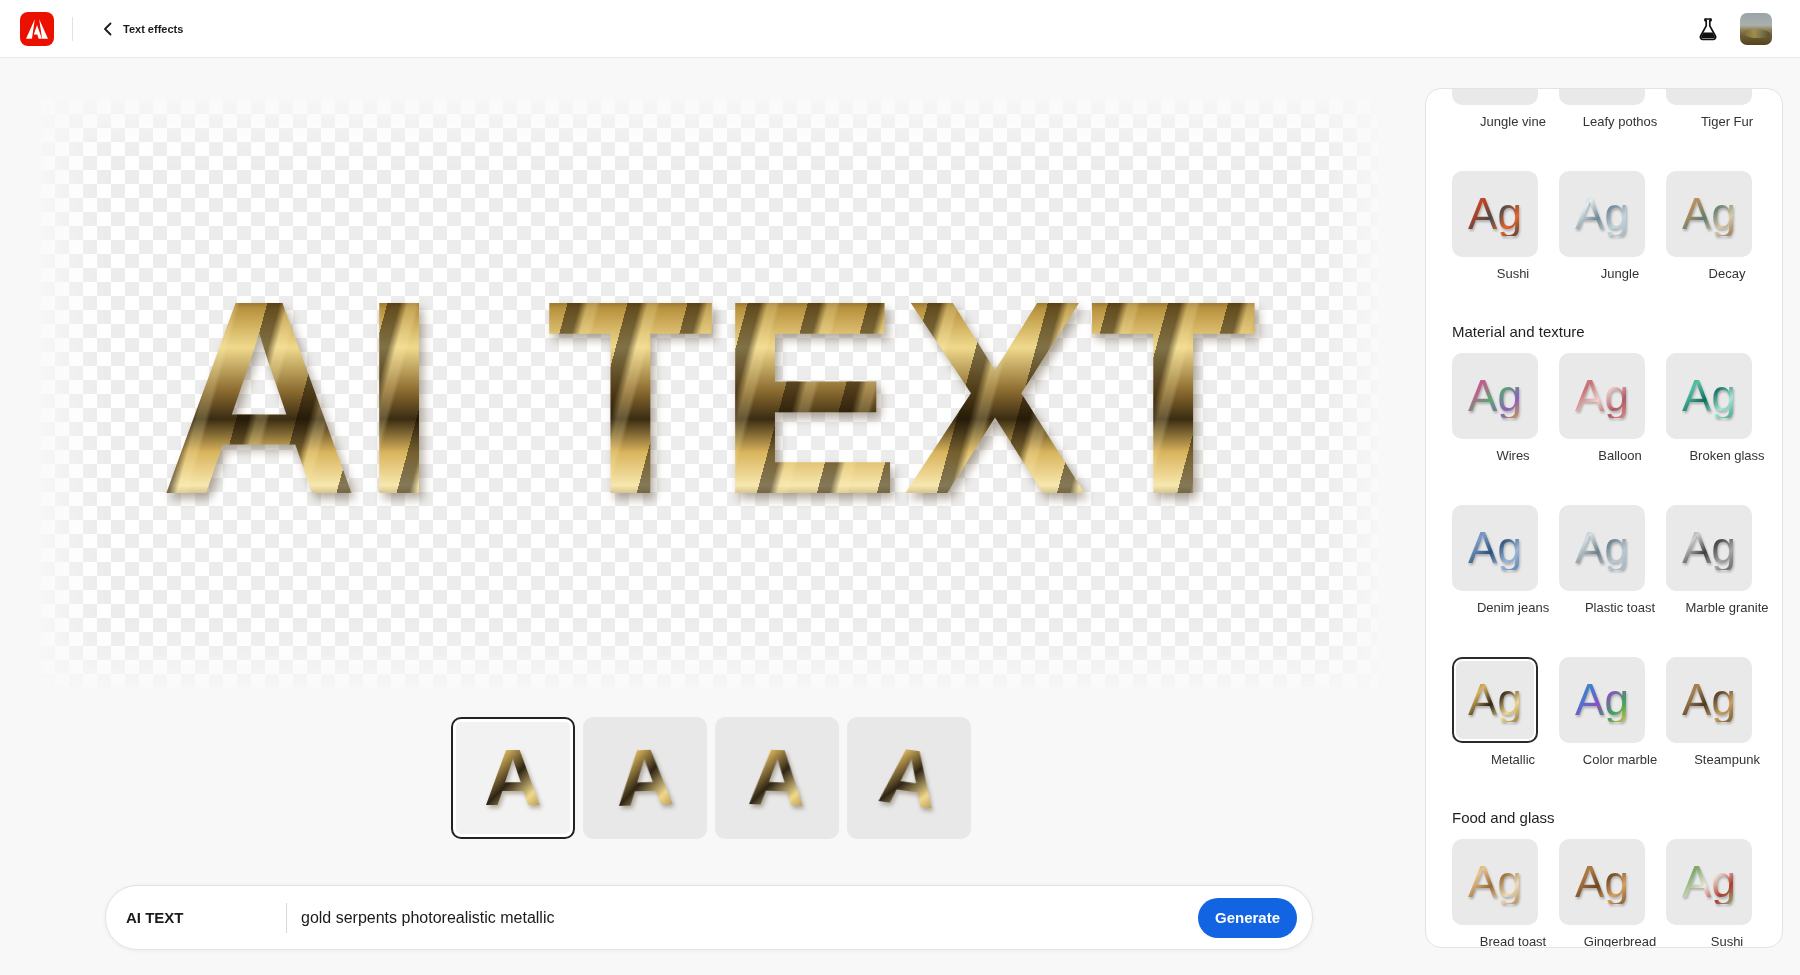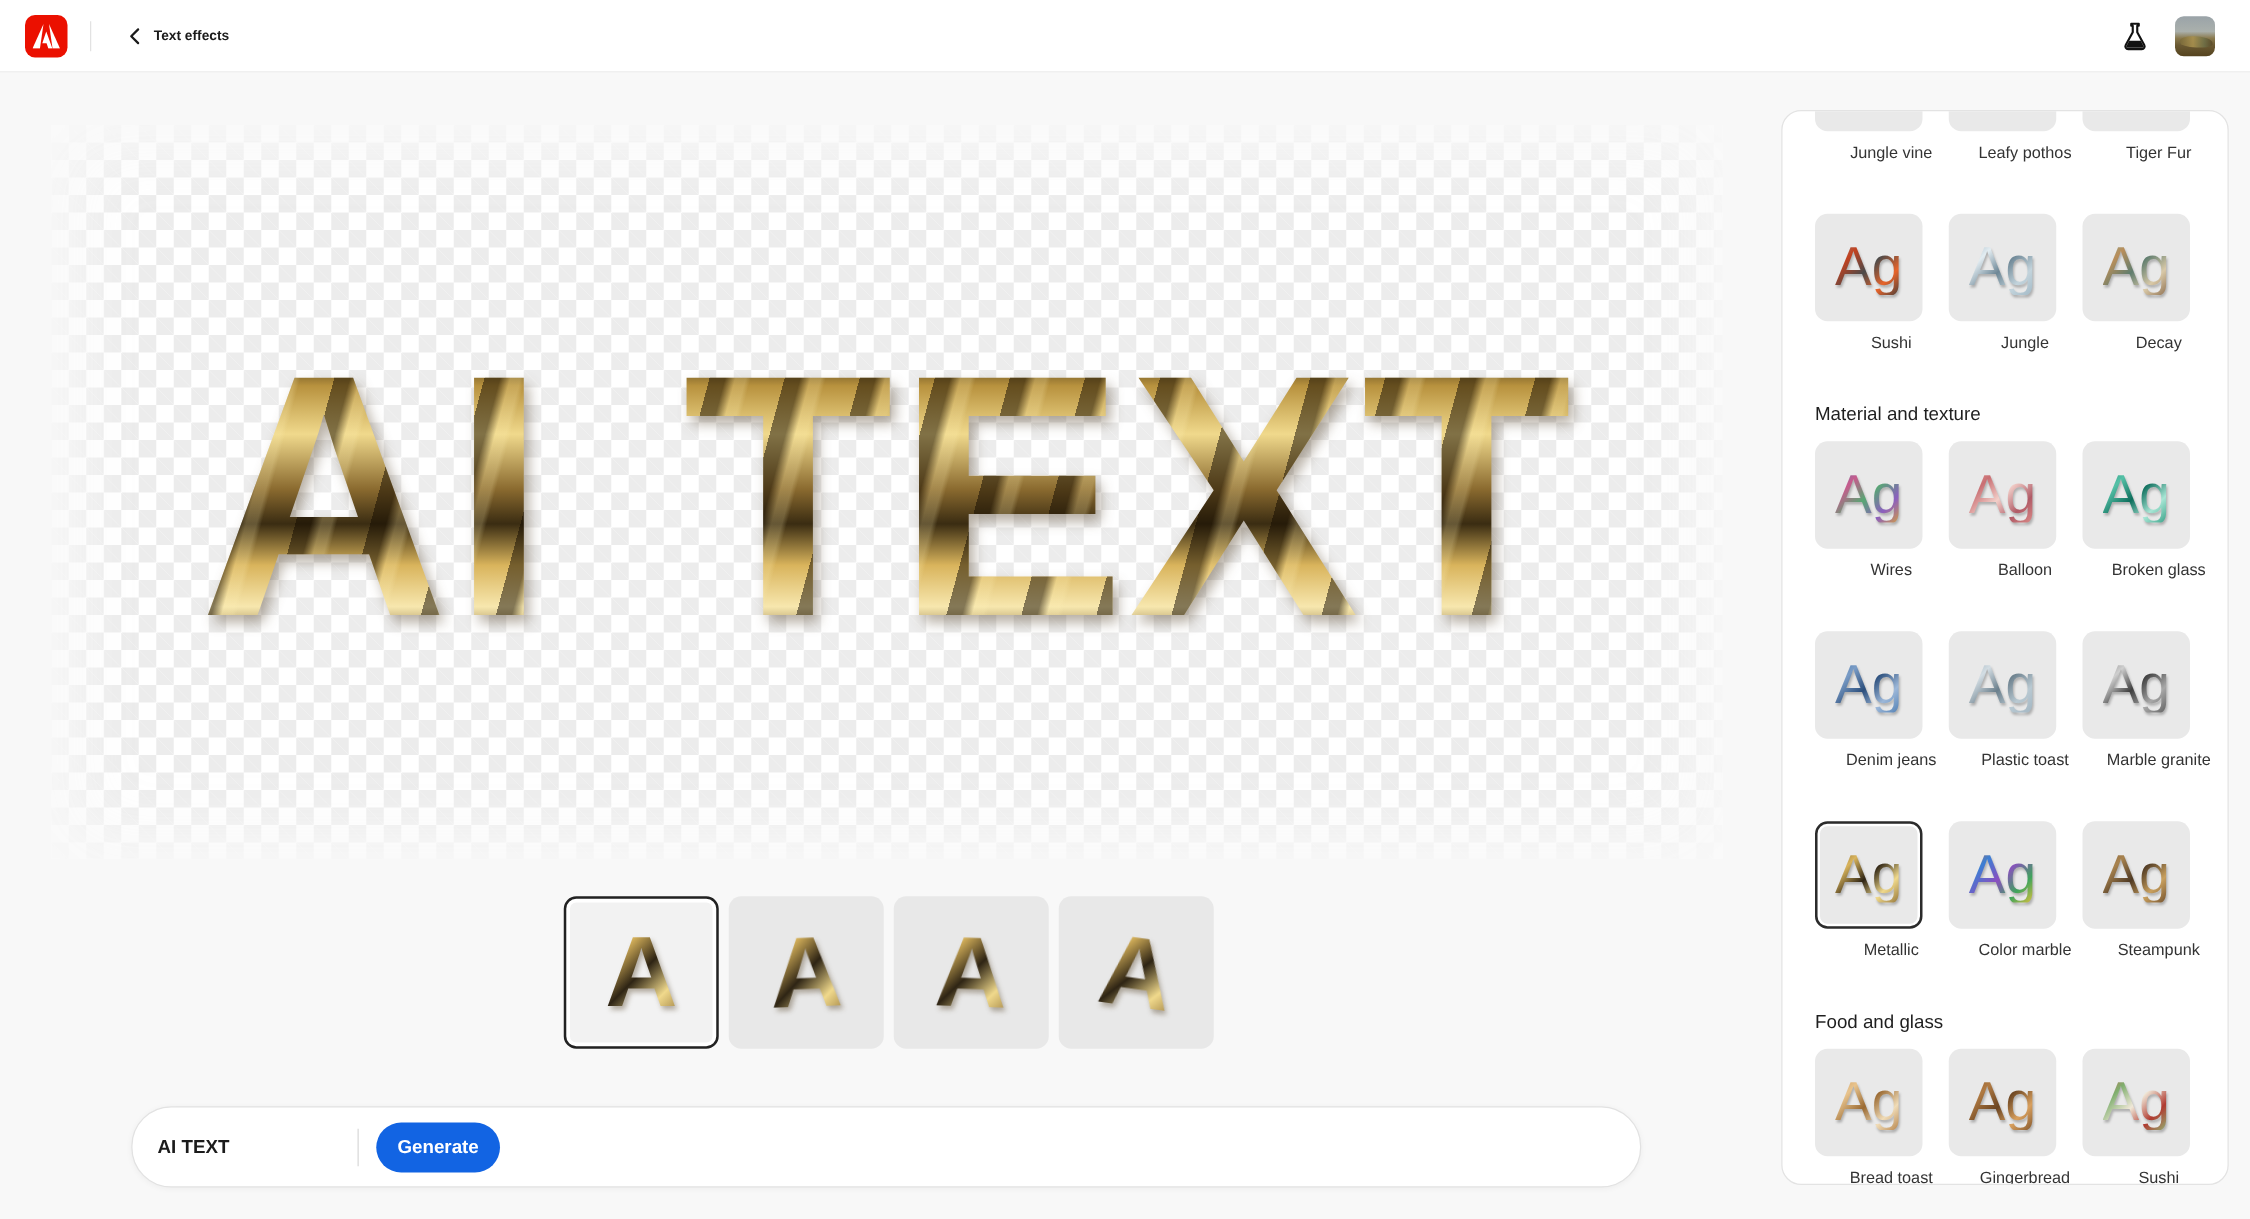--- a/index.html
+++ b/index.html
@@ -168,20 +168,21 @@
       <span class="v-letter grad-text" style="background-image: linear-gradient(135deg, rgb(107, 82, 38), rgb(217, 180, 92), rgb(46, 36, 20), rgb(240, 217, 140), rgb(138, 106, 47)); transform: rotate(2deg);">A</span>
     </button>
     <button class="variant">
       <span class="v-letter grad-text" style="background-image: linear-gradient(135deg, rgb(107, 82, 38), rgb(217, 180, 92), rgb(46, 36, 20), rgb(240, 217, 140), rgb(138, 106, 47)); transform: rotate(8deg);">A</span>
     </button>
   </div>
 
 <div class="promptbar">
   <input class="text-field" value="AI TEXT" style="">
   <div class="prompt-divider"></div>
+  <input class="prompt-field" value="gold serpents photorealistic metallic" style="">
   <button class="generate-btn" style="background: rgb(18, 100, 227);">Generate</button>
 </div>
 
 <aside class="effects-panel" id="effects-panel">
     <div class="effect-row cut">
       <div class="effect-item">
         <button class="effect-tile"></button>
         <div class="effect-label">Jungle vine</div>
       </div>
       <div class="effect-item">

